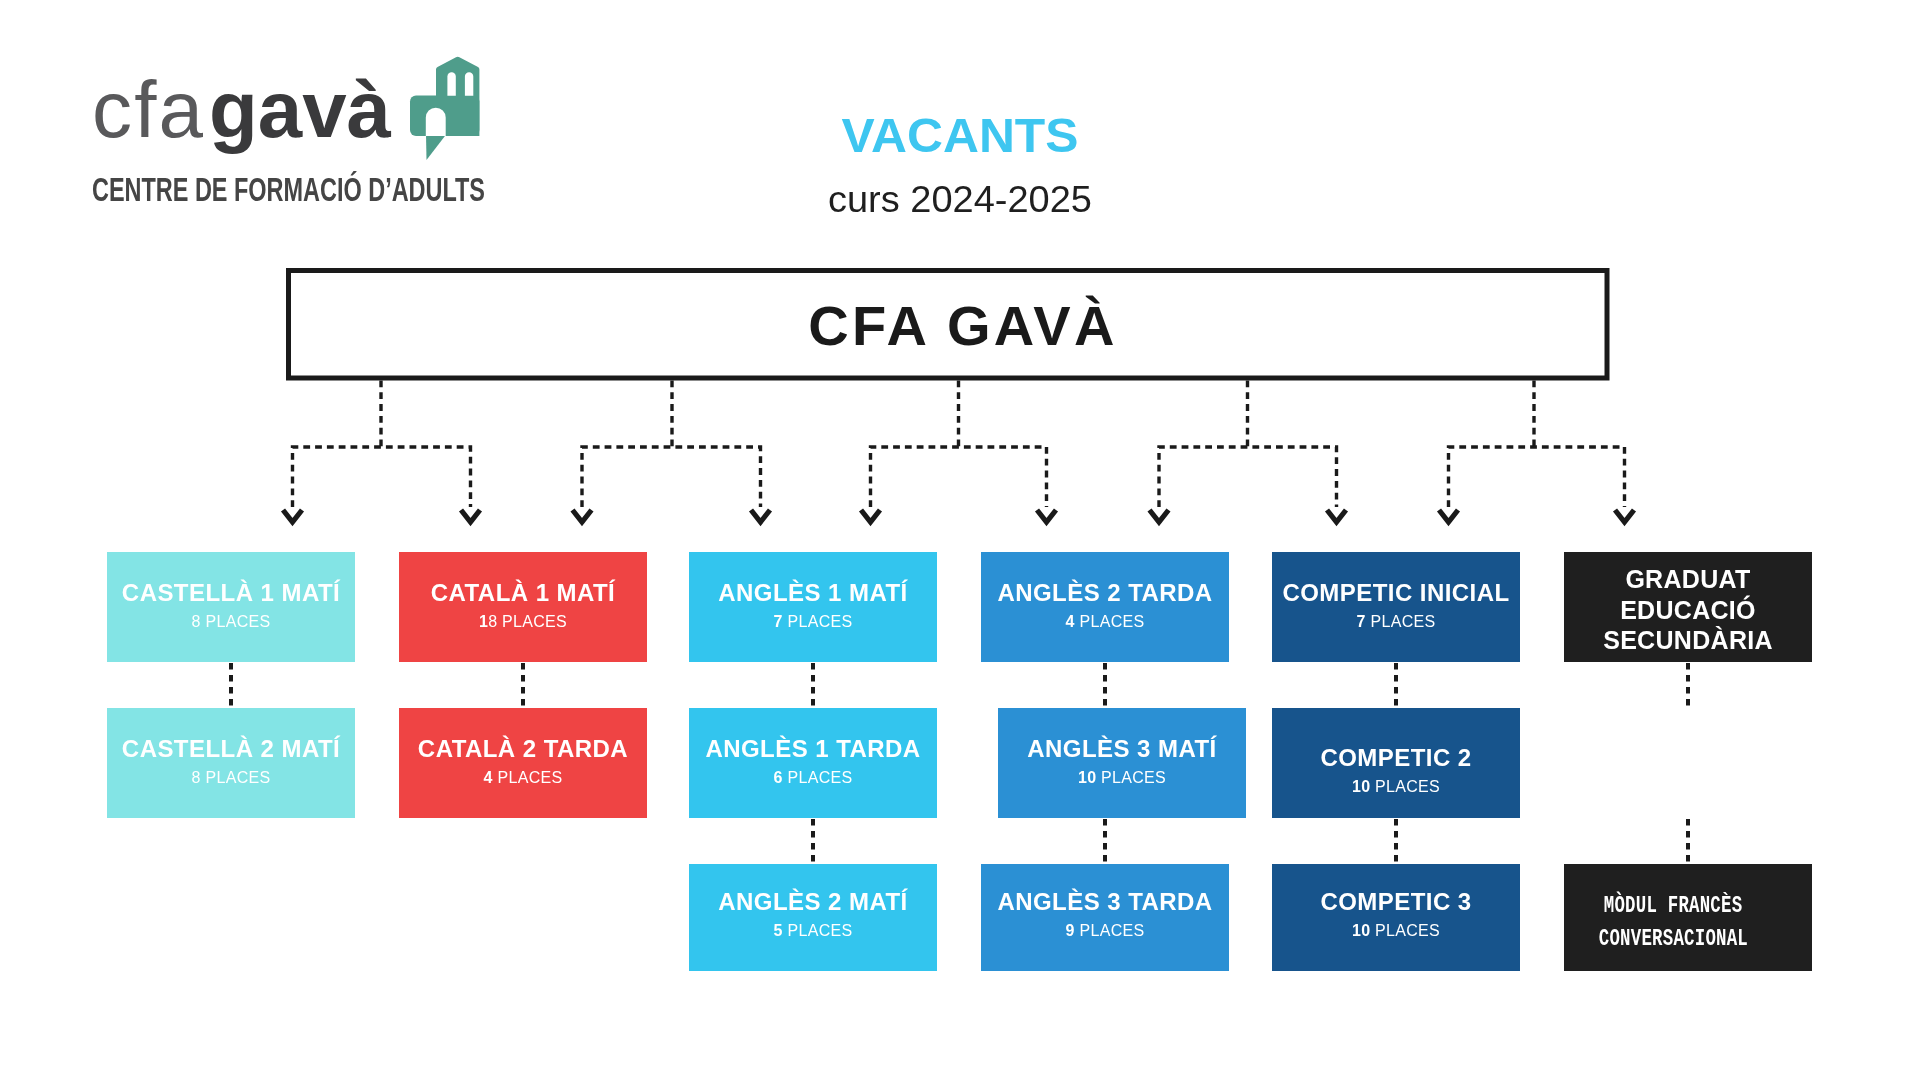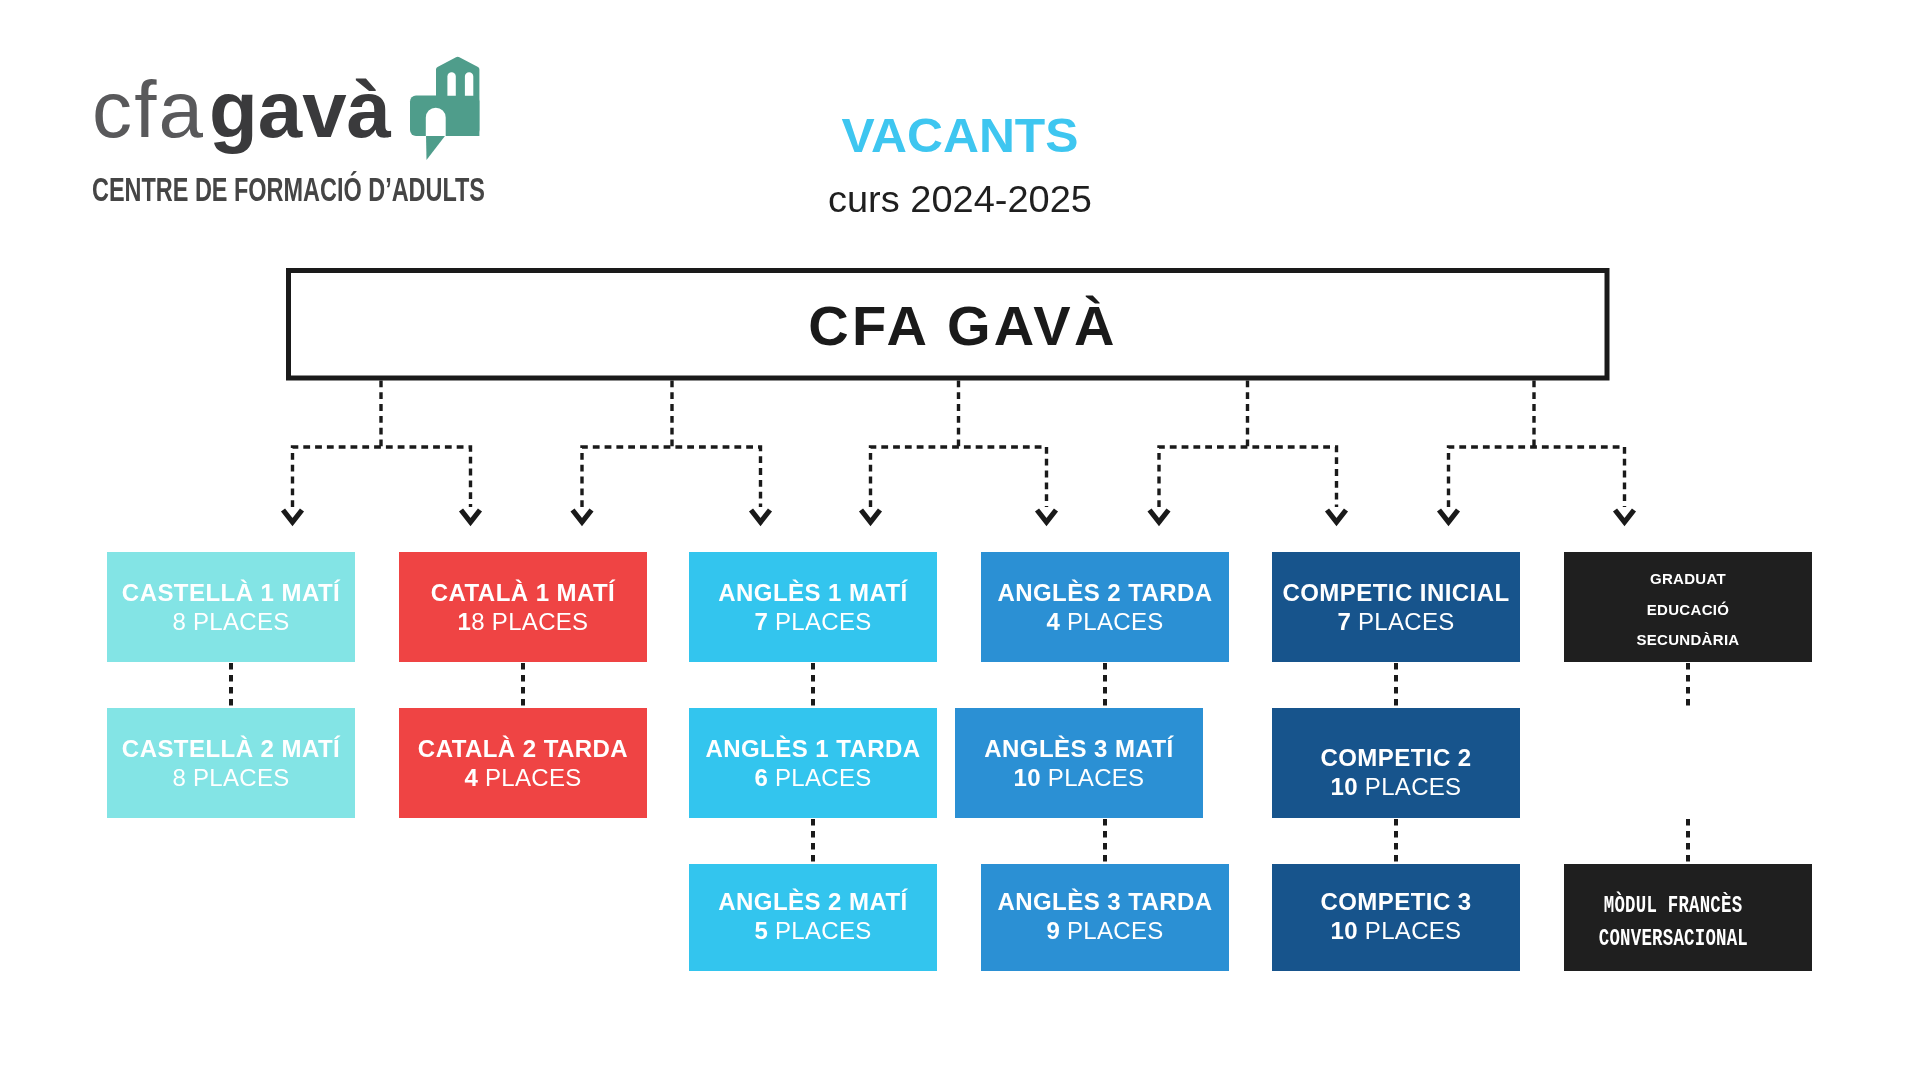--- a/index.html
+++ b/index.html
@@ -1,22 +1,22 @@
 <!DOCTYPE html>
 <html><head>
 <meta charset="utf-8">
 <style>
   html,body{margin:0;padding:0;background:#ffffff;}
   #page{position:relative;width:1920px;height:1080px;background:#ffffff;overflow:hidden;font-family:"Liberation Sans",sans-serif;}
   svg{position:absolute;left:0;top:0;}
   .box{position:absolute;width:248px;height:109.5px;display:flex;flex-direction:column;justify-content:center;align-items:center;text-align:center;color:#ffffff;box-sizing:border-box;}
   .t{font-size:24px;font-weight:bold;line-height:29px;letter-spacing:0.45px;white-space:nowrap;}
-  .p{font-size:24px;font-weight:normal;line-height:29px;letter-spacing:0.3px;white-space:nowrap;}
+  .p{font-size:16px;font-weight:normal;line-height:29px;letter-spacing:0.3px;white-space:nowrap;}
   .p b{font-weight:bold;}
-  .t3{font-size:15px;font-weight:bold;line-height:27.5px;letter-spacing:0.3px;white-space:nowrap;}
+  .t3{font-size:25px;font-weight:bold;line-height:27.5px;letter-spacing:0.3px;white-space:nowrap;}
   .c1{background:#83E4E5;}
   .c2{background:#ef4444;}
   .c3{background:#33C5EE;}
   .c4{background:#2B90D4;}
   .c5{background:#17548C;}
   .c6{background:#1F1F1F;}
 </style>
 </head>
 <body>
 <div id="page">
@@ -143,21 +143,21 @@
 <div class="box c3" style="left:689px;top:863.5px;height:107.5px;padding-bottom:3px;">
       <div class="t">ANGLÈS 2 MATÍ</div>
       <div class="p"><b>5</b> PLACES</div>
     </div>
 
 <div class="box c4" style="left:981px;top:552px;">
       <div class="t">ANGLÈS 2 TARDA</div>
       <div class="p"><b>4</b> PLACES</div>
     </div>
 
-<div class="box c4" style="left:955px;top:708px;">
+<div class="box c4" style="left:998px;top:708px;">
       <div class="t">ANGLÈS 3 MATÍ</div>
       <div class="p"><b>10</b> PLACES</div>
     </div>
 
 <div class="box c4" style="left:981px;top:863.5px;height:107.5px;padding-bottom:3px;">
       <div class="t">ANGLÈS 3 TARDA</div>
       <div class="p"><b>9</b> PLACES</div>
     </div>
 
 <div class="box c5" style="left:1272px;top:552px;">

